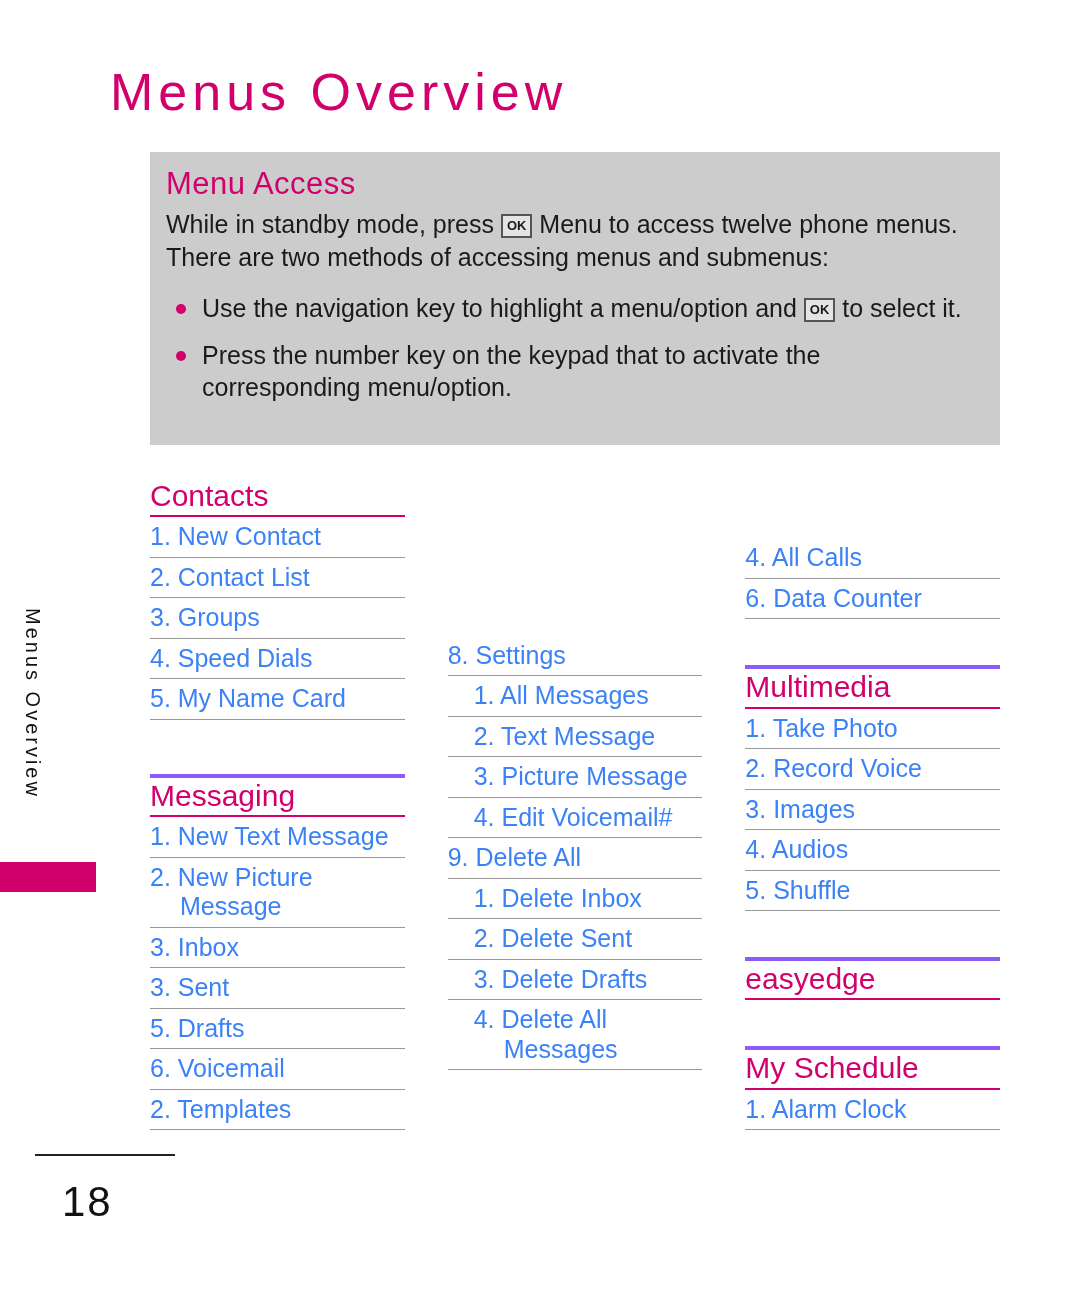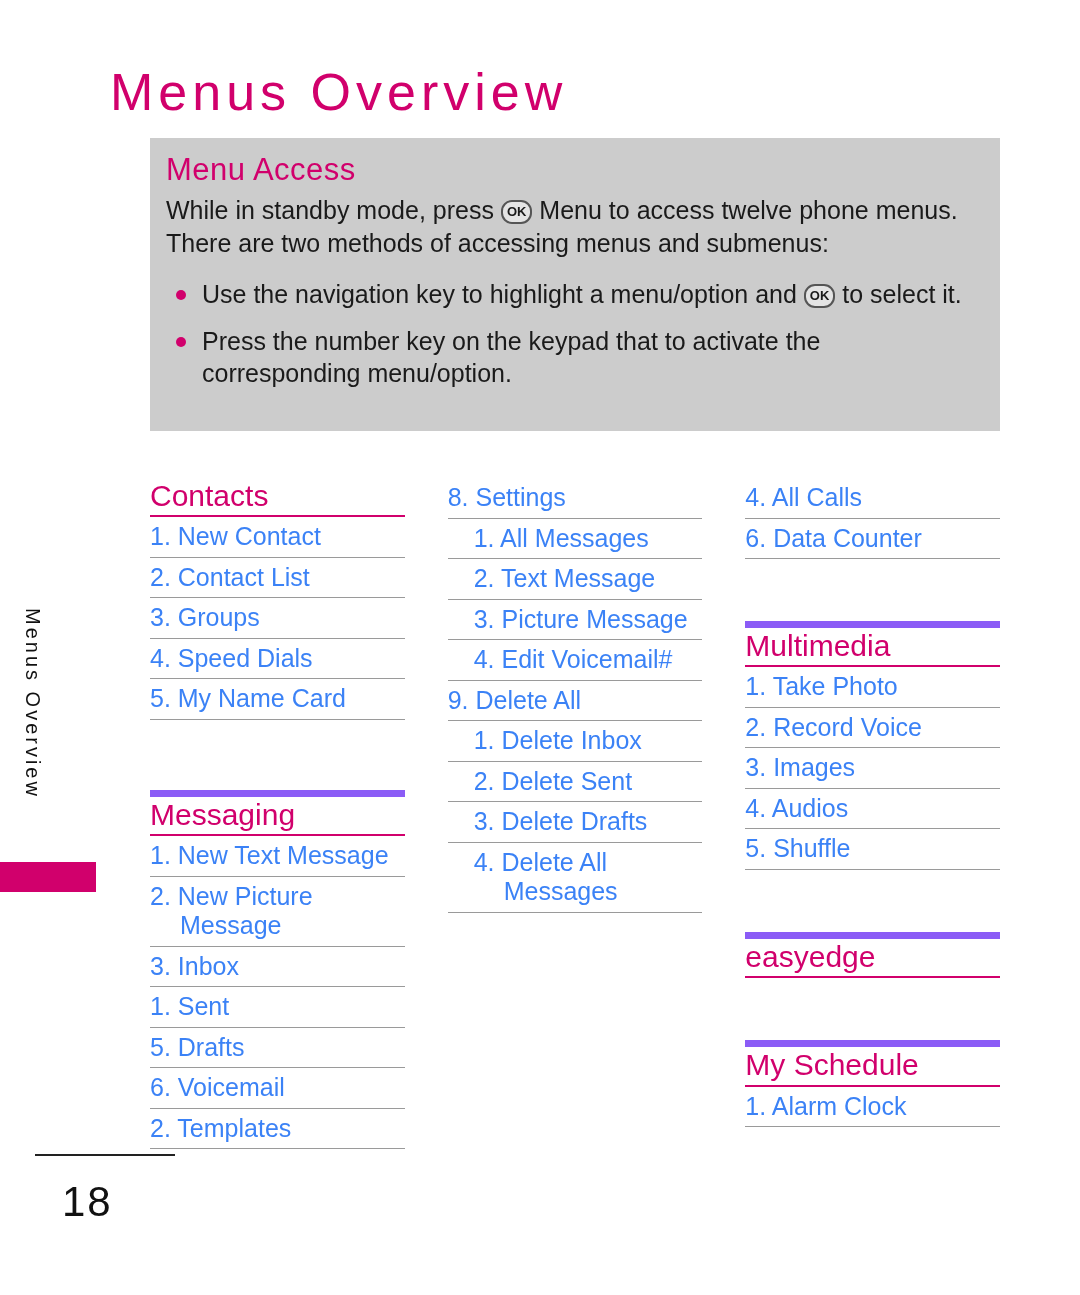--- a/index.html
+++ b/index.html
@@ -47,21 +47,21 @@
     top: 862px;
     width: 96px;
     height: 30px;
     background: #d1006c;
   }
 
   
   .info-box {
     position: absolute;
     left: 150px;
-    top: 138px;
+    top: 152px;
     width: 850px;
     height: 293px;
     background: #cccccc;
     box-sizing: border-box;
     padding: 14px 22px 0 16px;
   }
   .info-heading {
     color: #d1006c;
     font-size: 31px;
     letter-spacing: 0.5px;
@@ -72,21 +72,21 @@
     font-size: 25px;
     line-height: 1.32;
     color: #1a1a1a;
     margin: 0;
   }
   .bold-inline { font-weight: 400; text-align: right; }
 
   .ok-key {
     display: inline-block;
     border: 2px solid #555555;
-    border-radius: 11px;
+    border-radius: 0;
     background: #e4e4e4;
     font-size: 13px;
     font-weight: 700;
     line-height: 1;
     padding: 3px 4px 4px 4px;
     vertical-align: 3px;
     letter-spacing: 0;
     color: #1a1a1a;
   }
 
@@ -113,34 +113,35 @@
   }
 
   
   .columns {
     position: absolute;
     left: 150px;
     top: 478px;
     width: 850px;
     display: flex;
     gap: 43px;
+    align-items: flex-end;
   }
   .column { width: 255px; }
 
   .section { }
   .sec-head {
     color: #d1006c;
     font-size: 30px;
     line-height: 1.08;
     padding: 2px 0 3px 0;
     border-bottom: 2px solid #d1006c;
     font-weight: 400;
     white-space: nowrap;
   }
-  .sec-head.topline { border-top: 7px solid #8b5cf6; margin-top: 16px; }
+  .sec-head.topline { border-top: 4px solid #8b5cf6; }
 
   .menu-item {
     font-size: 25px;
     line-height: 1.18;
     padding: 5px 0 5px 0;
     border-bottom: 1.6px solid #9a9a9a;
     color: #3b82f6;
   }
   .menu-item.sub { padding-left: 26px; }
   .menu-item.sub-wrap .wrap-line { display: block; padding-left: 30px; }
@@ -212,21 +213,21 @@
     </div>
     <div class="gap-md"></div>
     <div class="section">
       <div class="sec-head topline">Messaging</div>
       <div class="menu-item">1. New Text Message</div>
       <div class="menu-item wrap2">
         <span>2. New Picture</span>
         <span class="wrap-line">Message</span>
       </div>
       <div class="menu-item">3. Inbox</div>
-      <div class="menu-item">1. Sent</div>
+      <div class="menu-item">3. Sent</div>
       <div class="menu-item">5. Drafts</div>
       <div class="menu-item">6. Voicemail</div>
       <div class="menu-item">2.  Templates</div>
     </div>
   </div>
 
   <div class="column">
     <div class="section">
       <div class="menu-item">8. Settings</div>
       <div class="menu-item sub">1. All Messages</div>

